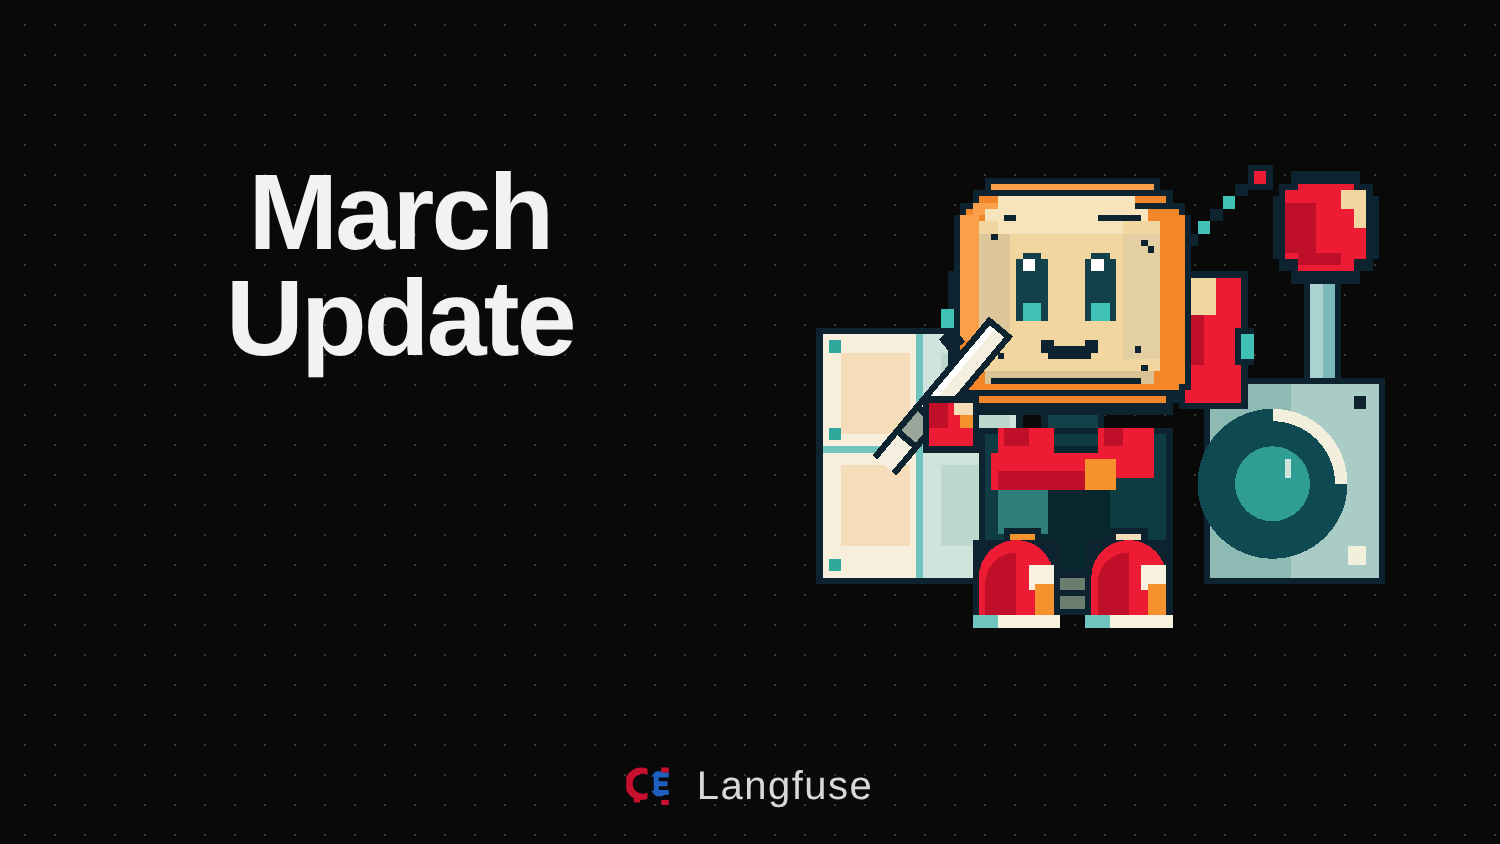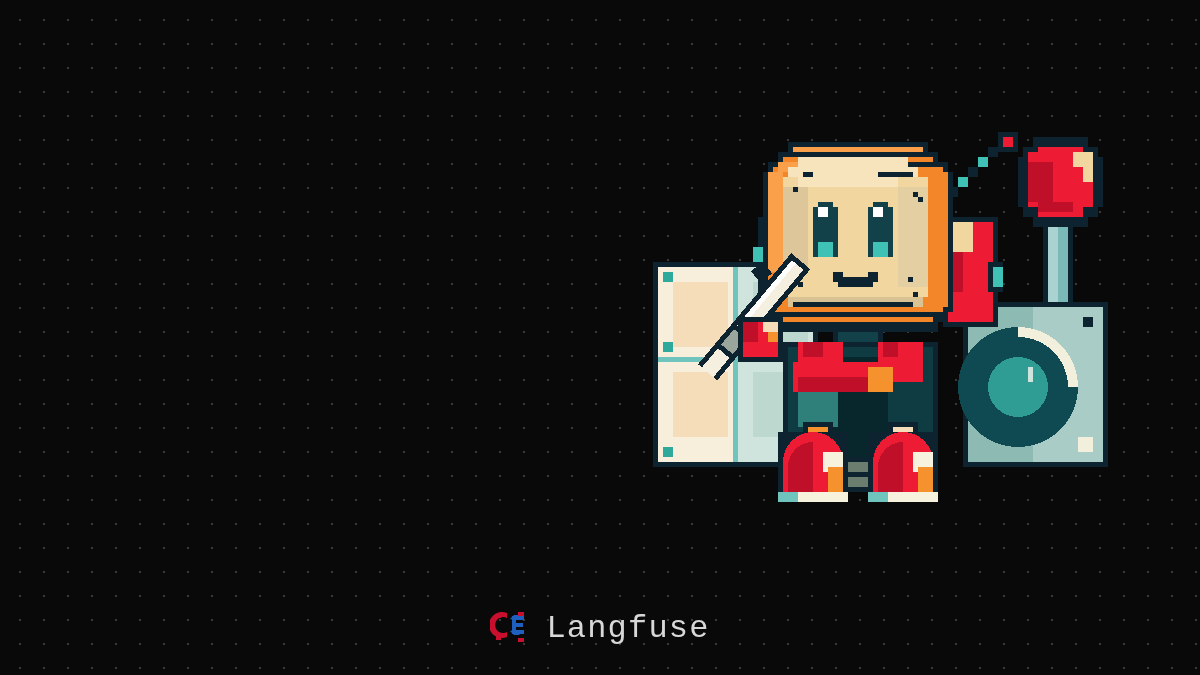--- a/index.html
+++ b/index.html
@@ -46,23 +46,23 @@
     line-height:1.31;
     letter-spacing:-0.4px;
     white-space:pre-line;
   }
 
   
   .brand {
     position:absolute;
     left:0; right:0; bottom:28px;
     display:flex;
+    align-items:center;
     justify-content:center;
     gap:14px;
-    font-family:Liberation Mono, monospace;
   }
   .brand-mark { width:42px; height:34px; display:block; }
   .brand-name {
     color:#d8d8d8;
     font-size:32px;
     font-weight:normal;
     letter-spacing:1.2px;
   }
 
   
@@ -72,20 +72,22 @@
     width:470px; height:400px;
   }
   .art svg { width:100%; height:100%; display:block; image-rendering:pixelated; }
 </style>
 </head>
 <body>
 
 <div class="canvas">
 
   <div class="text-block">
+    <div class="headline">March
+Update</div>
   </div>
 
   <div class="art">
     <svg viewBox="0 0 94 80" shape-rendering="crispEdges" aria-hidden="true">
 
       <g>
         <rect x="77" y="5" width="11" height="2" fill="#0d2430"></rect>
         <rect x="75" y="7" width="15" height="2" fill="#0d2430"></rect>
         <rect x="74" y="9" width="17" height="10" fill="#0d2430"></rect>
         <rect x="75" y="19" width="15" height="2" fill="#0d2430"></rect>

